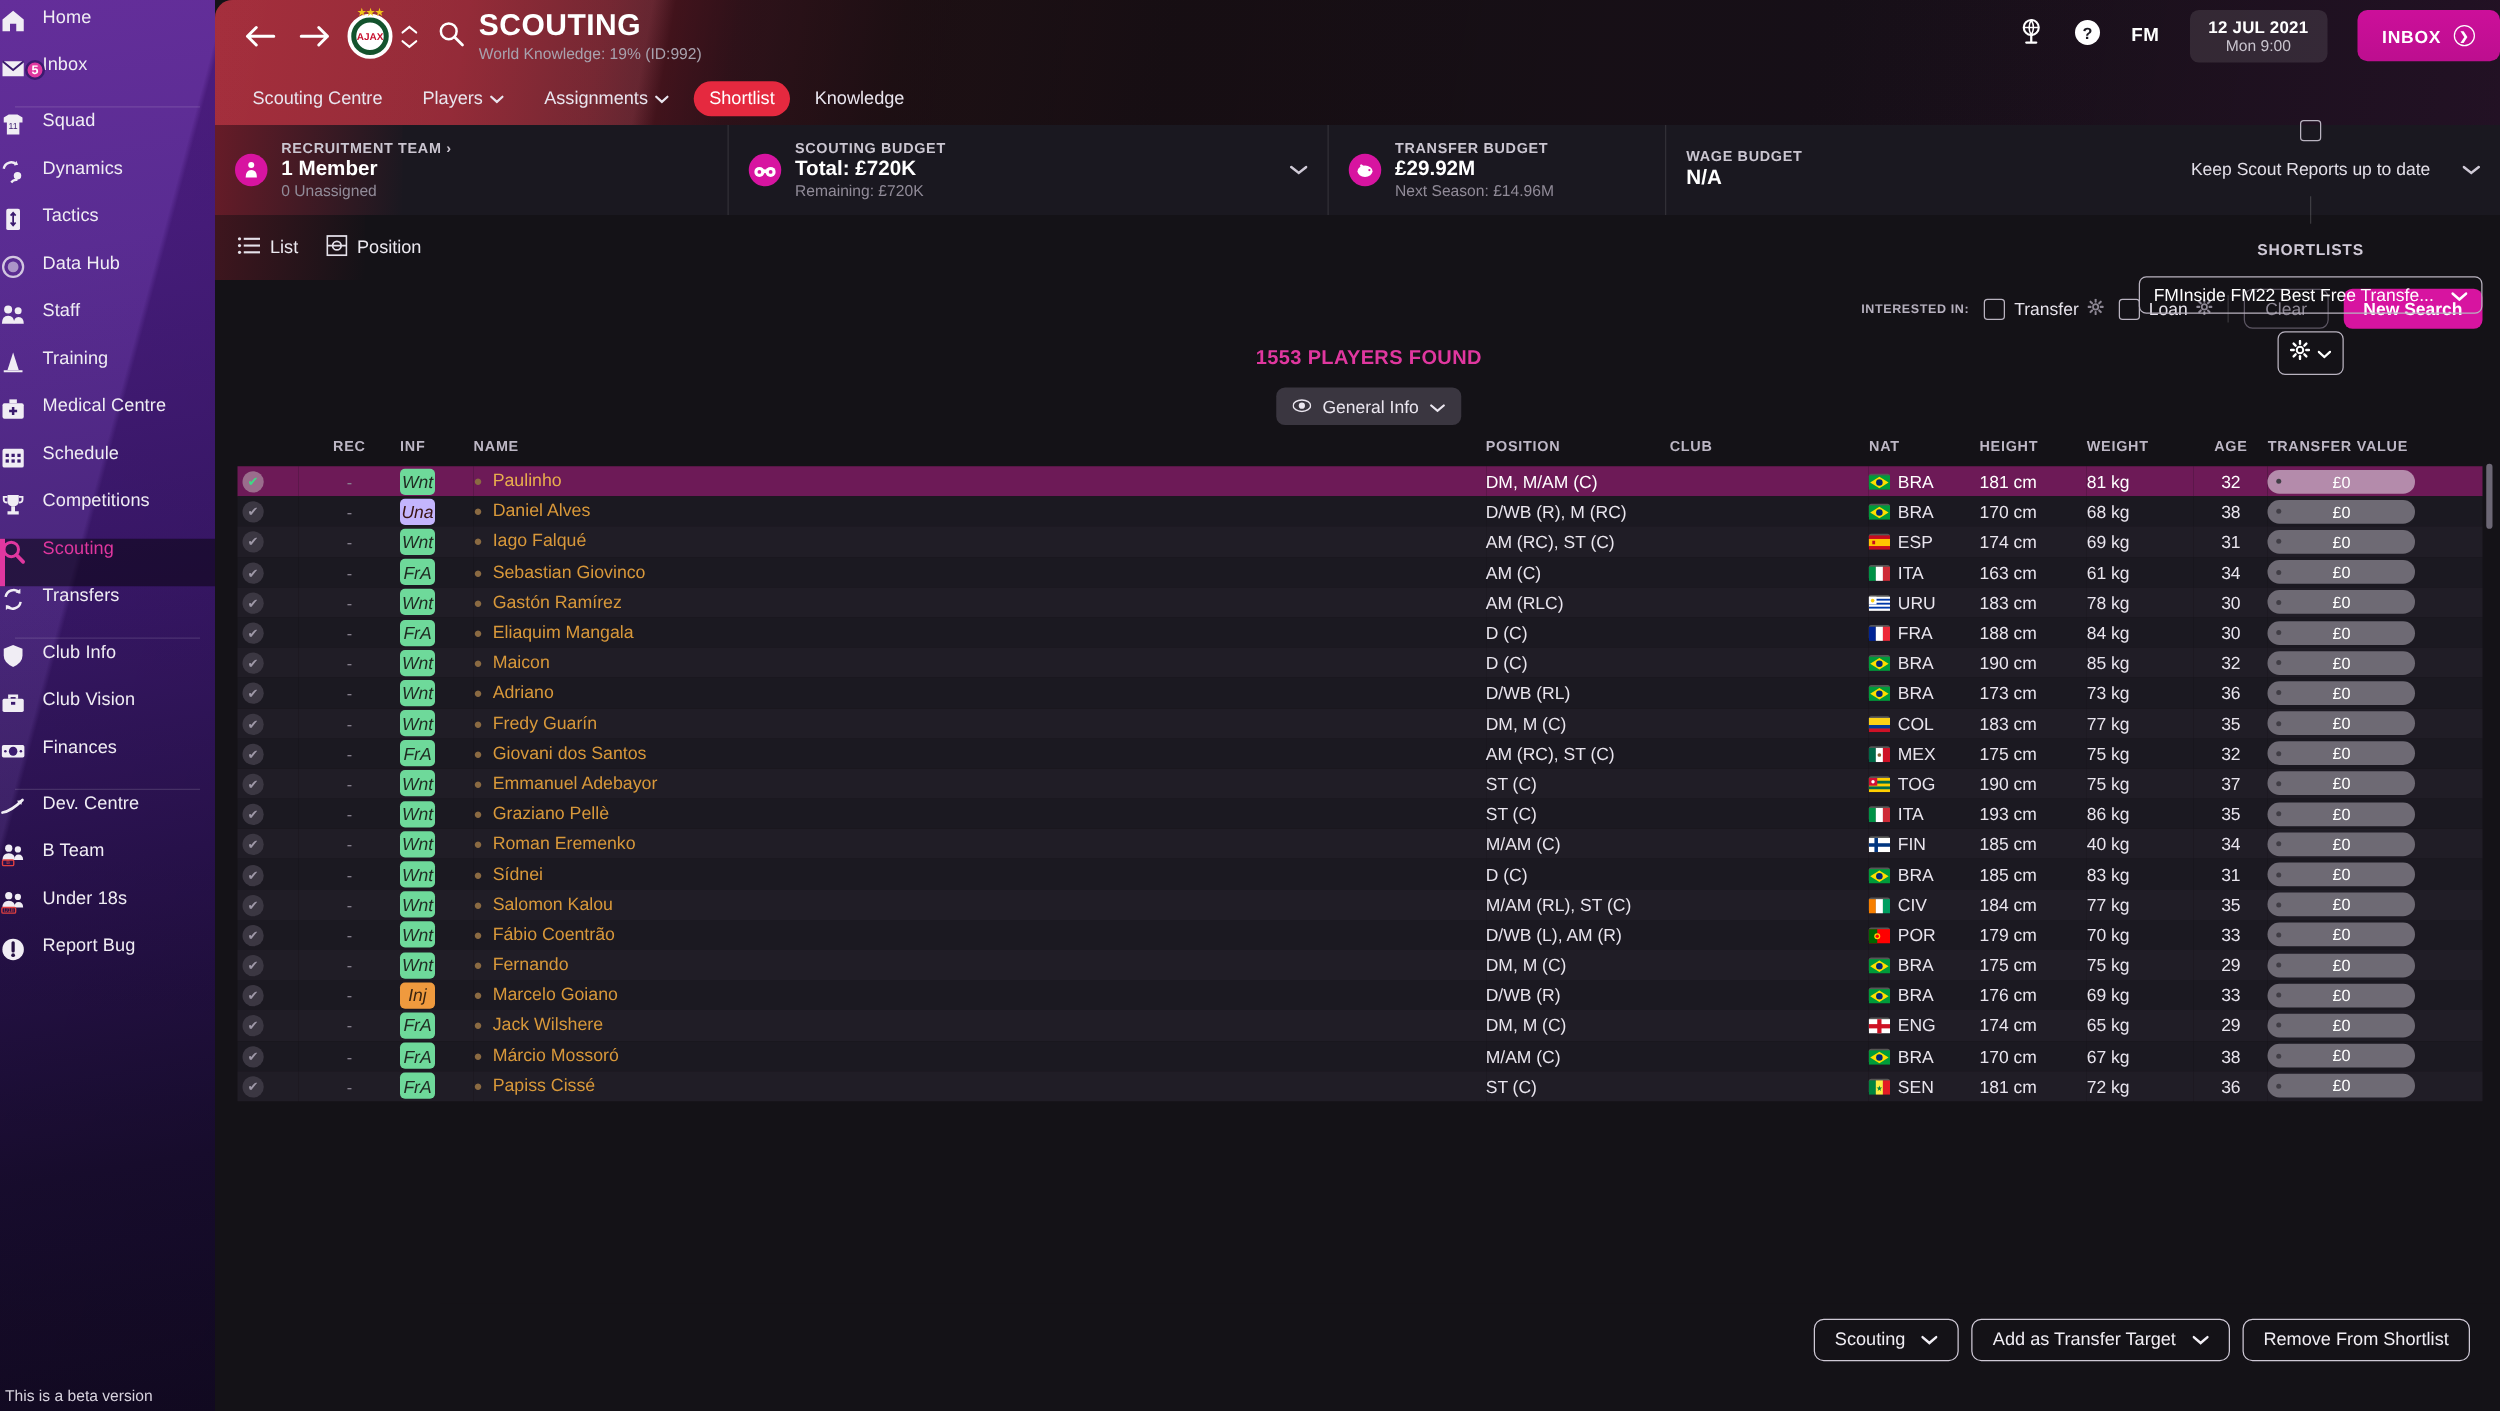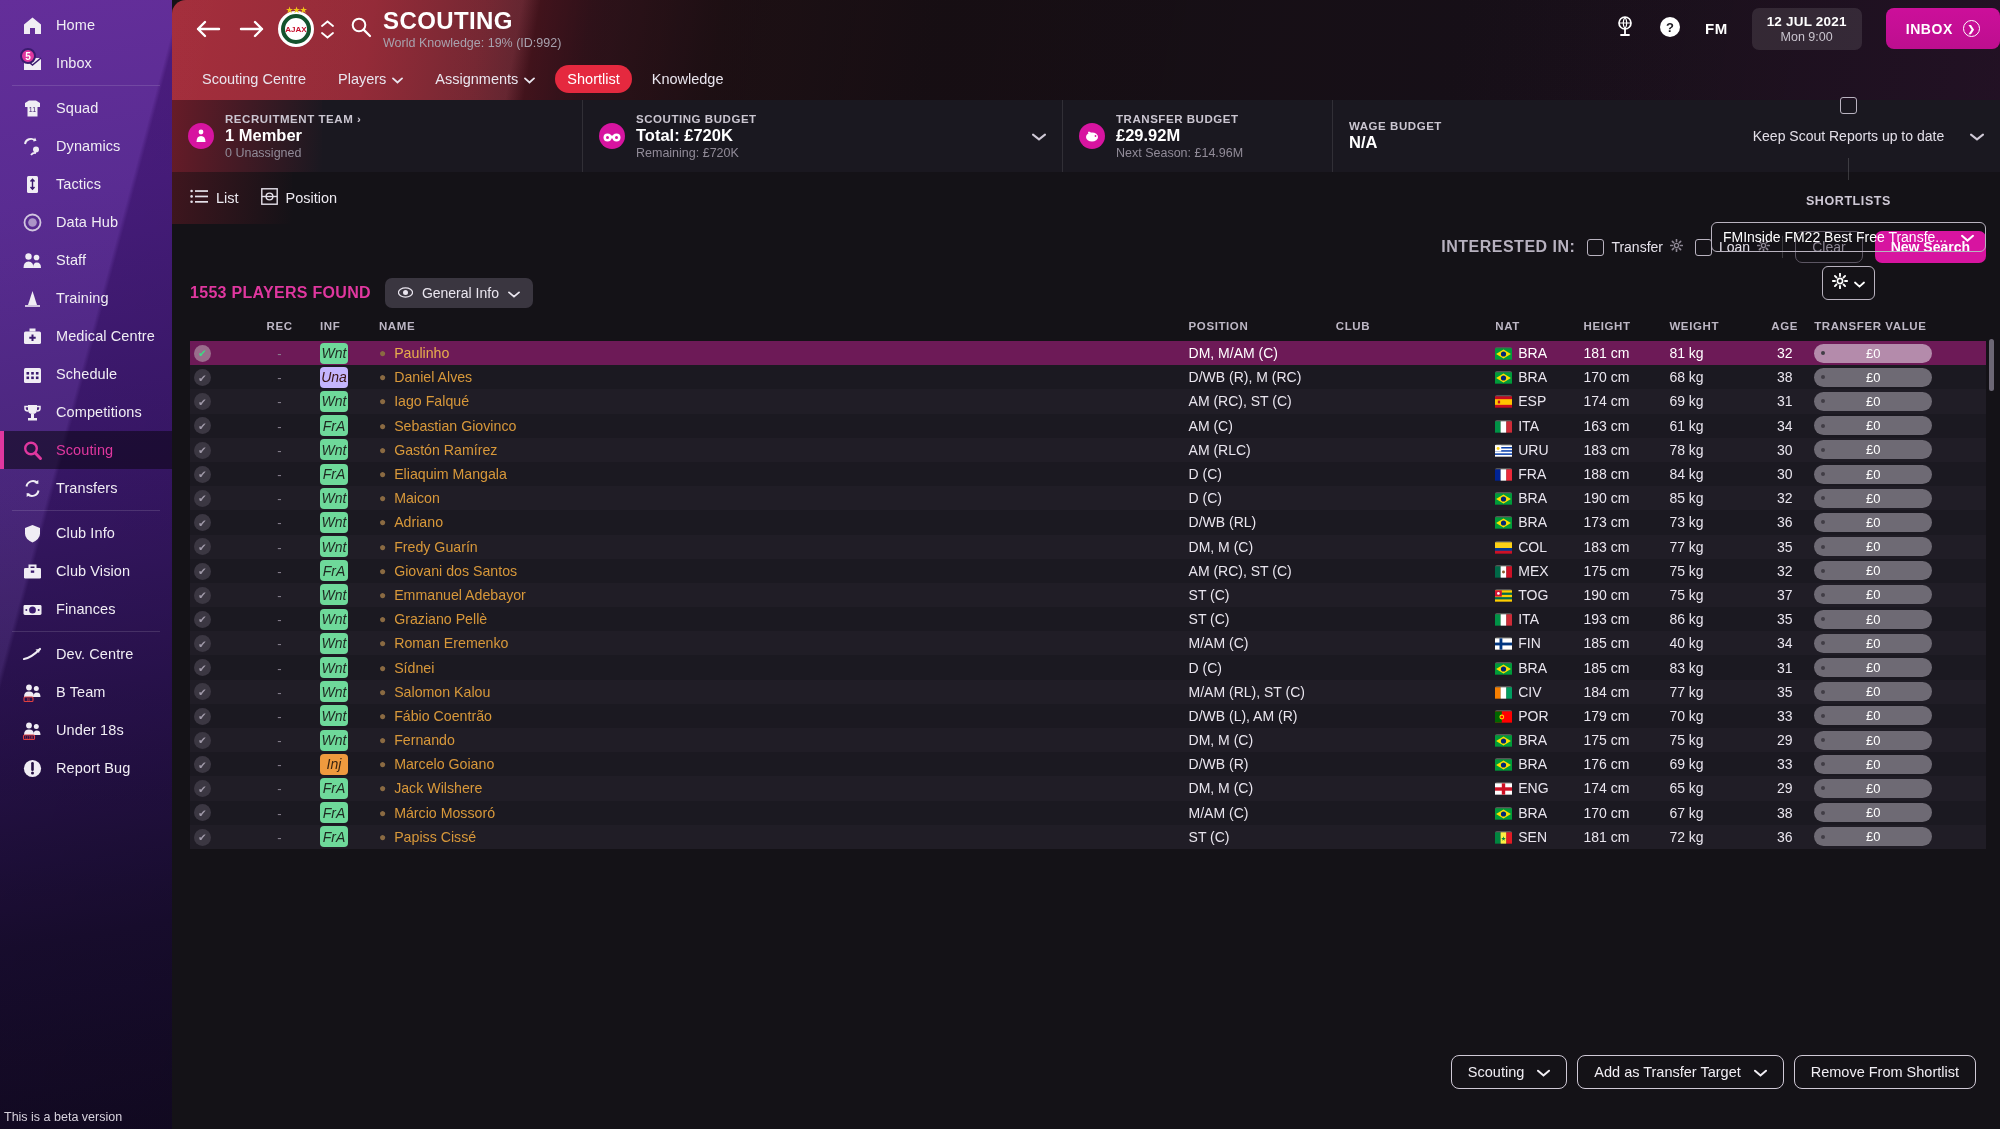--- a/index.html
+++ b/index.html
@@ -18,22 +18,22 @@
     background: linear-gradient(170deg, #5b2294 0%, #50208c 18%, #3f1a74 42%, #2b1352 64%, #1b0e34 82%, #140b26 100%);
     position: relative; z-index: 5;
     padding-top: 6px;
   }
   .sidebar::after{
     content:""; position:absolute; inset:0;
     background: linear-gradient(105deg, rgba(255,255,255,0.055) 0%, rgba(255,255,255,0.055) 38%, rgba(0,0,0,0.14) 39%, rgba(0,0,0,0.16) 100%);
     pointer-events:none;
   }
   .nav-item {
-    position: relative; display: flex; align-items: center;
-    height: 38px; padding-left: 22px; gap: 13px;
+    position: relative; display: flex; 
+    height: 38px; padding-left: 0; gap: 13px;
     font-size: 14.5px; color: #f0edf4; z-index: 2;
   }
   .nav-item .lbl { white-space: nowrap; letter-spacing: .1px; }
   .nav-item.active { background: rgba(10,6,16,0.55); color: #e23ba8; }
   .nav-item.active .lbl { color: #e0379f; }
   .nav-item.active::before {
     content: ""; position: absolute; left: 0; top: 0; bottom: 0; width: 4px;
     background: #e0379f;
   }
   .nav-sep { height: 1px; background: rgba(255,255,255,0.13); margin: 3px 12px 3px 12px; z-index:2; position:relative;}
@@ -129,27 +129,27 @@
   .vsep{ width:1px; height:22px; background: rgba(255,255,255,0.16); }
   .sl-label{ font-size:12.5px; font-weight:bold; letter-spacing:.6px; color:#cfc9d6;}
   .select-box{
     border:1.5px solid #b9b3c0; border-radius: 6px; padding: 6px 11px;
     font-size:14px; color:#fff; display:flex; align-items:center; gap:14px; min-width: 236px; justify-content:space-between; cursor:pointer;
   }
   .gear-box{ border:1.5px solid #b9b3c0; border-radius:6px; padding:6px 9px; display:flex; align-items:center; gap:6px; cursor:pointer;}
 
   
   .int-row{ height: 46px; display:flex; align-items:center; justify-content:flex-end; padding-right: 14px; gap: 12px; background:#141217;}
-  .int-lbl{ font-size:16px; font-weight:bold; letter-spacing:.5px; color:#b7b1bf;}
+  .int-lbl{ font-size:10px; font-weight:bold; letter-spacing:.5px; color:#b7b1bf;}
   .int-opt{ display:flex; align-items:center; gap:7px; font-size:14px; color:#e6e2eb;}
   .btn-clear{ border:1.4px solid #5c5663; border-radius:7px; padding: 7px 16px; font-size:14px; color:#8d8794; background:transparent; cursor:pointer;}
   .btn-new{ background:#d714a0; border:none; border-radius:7px; padding: 8px 16px; font-size:14px; font-weight:bold; color:#fff; cursor:pointer;}
 
   
-  .res-head{ display:flex; align-items:center; gap:14px; padding: 8px 0 6px 18px; }
+  .res-head{ display:flex; align-items:center; gap:14px; padding: 8px 0 6px 18px; flex-direction: column; }
   .res-count{ font-size:16px; font-weight:bold; color:#e0379f; letter-spacing:.3px;}
   .gi-pill{ background:#3a3640; border-radius:7px; padding: 7px 13px; font-size:14px; color:#eae6ef; display:flex; align-items:center; gap:9px; cursor:pointer;}
 
   
   .table-wrap{ position:relative; margin: 0 14px 0 18px; }
   table{ width:100%; border-collapse: collapse; table-layout: fixed; }
   th{
     font-size:11.5px; font-weight:bold; letter-spacing:.6px; color:#bdb7c5;
     text-align:left; padding: 6px 0 9px 0; text-transform:uppercase;
   }

